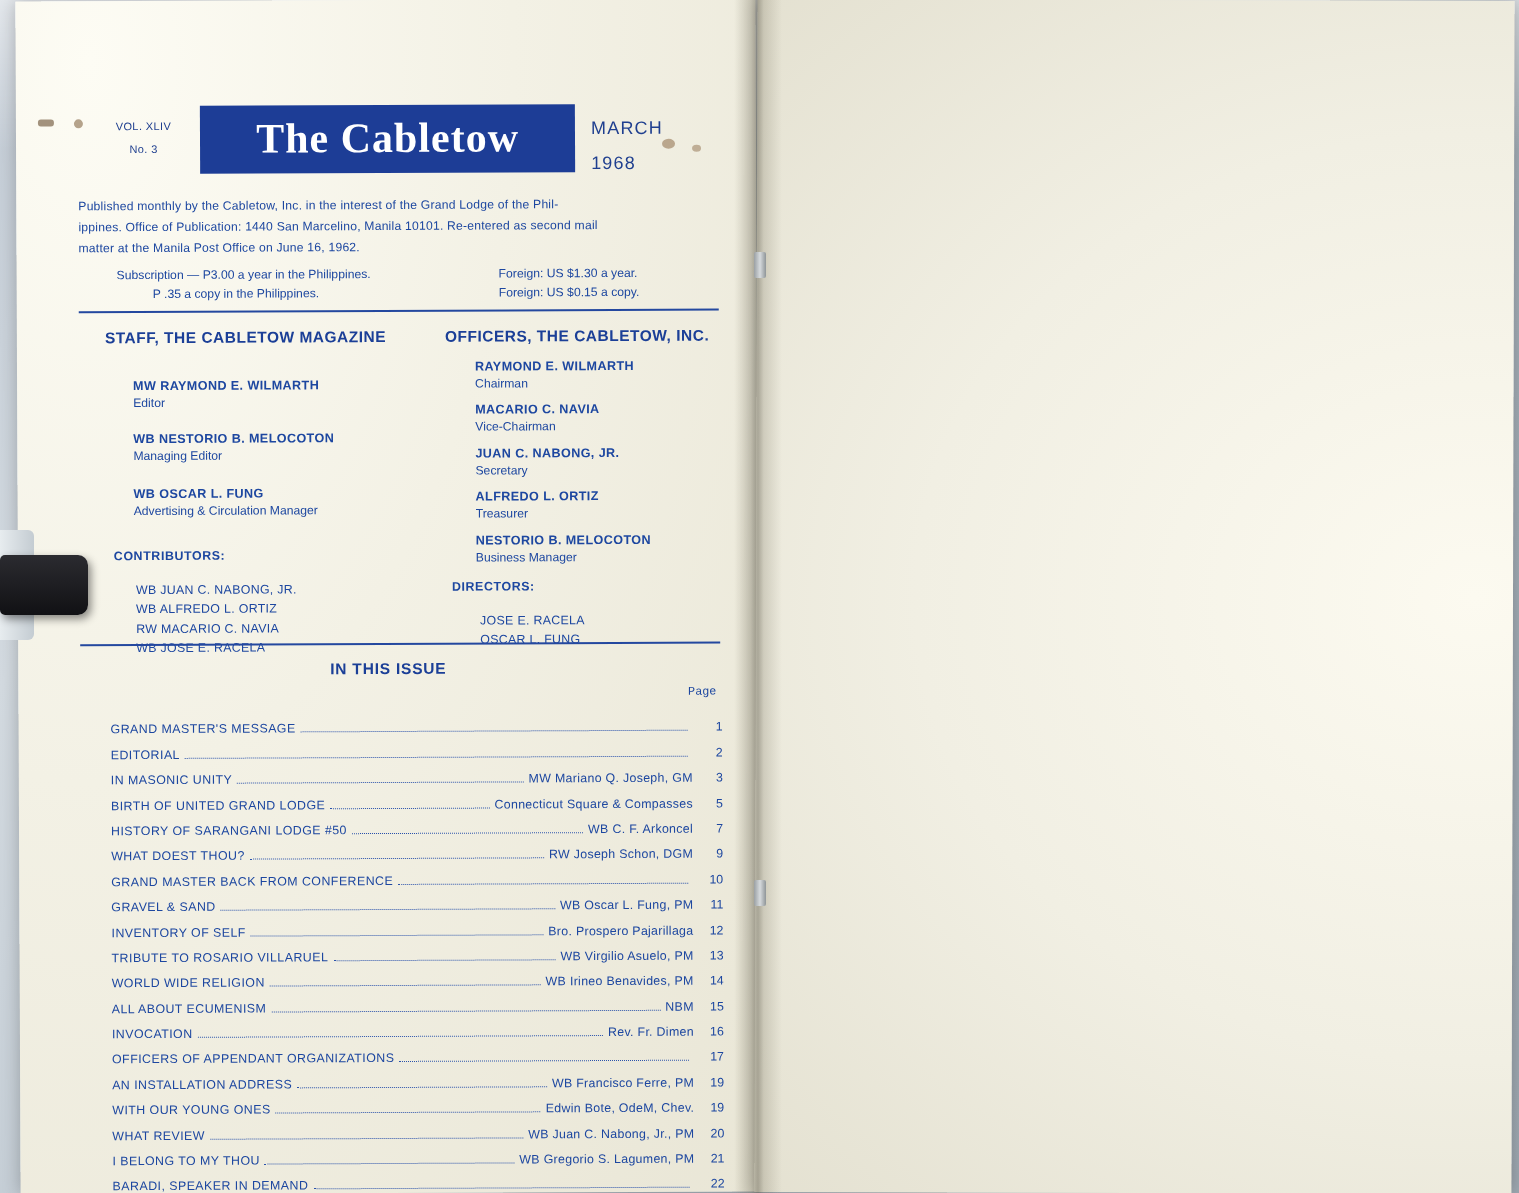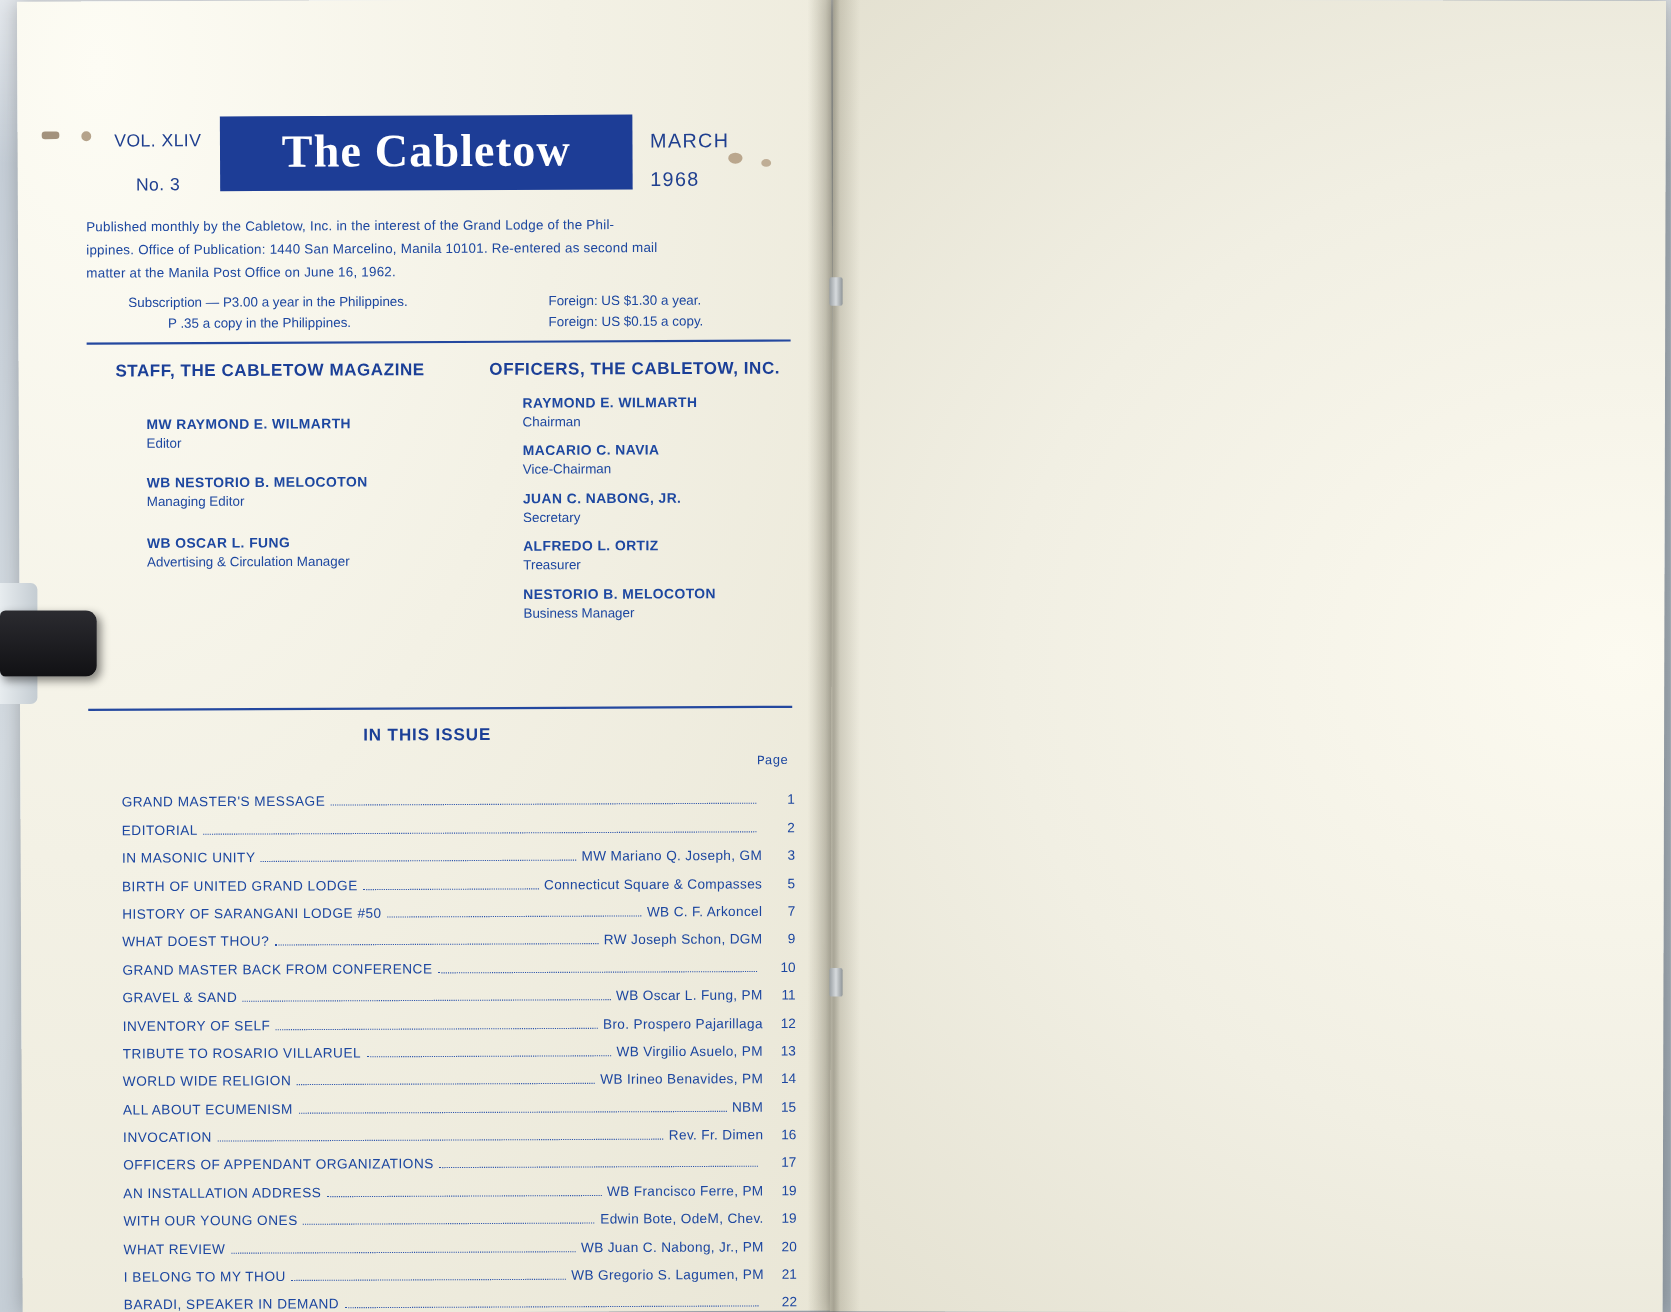--- a/index.html
+++ b/index.html
@@ -73,23 +73,23 @@
   
   #left-inner {
     position:absolute; left:0; top:0; width:740px; height:1193px;
     padding:0;
   }
   .masthead-wrap {
     position:absolute; left:80px; top:105px; width:620px; height:70px;
   }
   .vol {
     position:absolute; left:0px; top:14px; width:95px;
-    text-align:center; color:#1f3f8f; font-size:16px; letter-spacing:.4px;
-  }
-  .vol .no { display:block; margin-top:22px; }
+    text-align:center; color:#1f3f8f; font-size:11px; letter-spacing:.4px;
+  }
+  .vol .no { display:block; margin-top:11px; }
   .logo-box {
     position:absolute; left:104px; top:0px; width:375px; height:68px;
     background:#1d3d96;
   }
   .logo-text {
     color:#fff; font-family:"Liberation Serif", serif;
     font-size:42px; font-weight:bold; text-align:center;
     line-height:66px; letter-spacing:1px;
   }
   .issue {
@@ -218,20 +218,30 @@
       </div>
       <div class="person" style="left:116px;top:431px;width:300px;">
         <div class="nm">WB NESTORIO B. MELOCOTON</div>
         <div class="rl">Managing Editor</div>
       </div>
       <div class="person" style="left:116px;top:486px;width:310px;">
         <div class="nm">WB OSCAR L. FUNG</div>
         <div class="rl">Advertising  &amp;  Circulation  Manager</div>
       </div>
 
+      <div class="listblock" style="left:96px;top:546px;width:300px;">
+        <div class="lbl">CONTRIBUTORS:</div>
+        <div style="height:14px;"></div>
+        <div style="padding-left:22px;">
+          <div>WB  JUAN C. NABONG, JR.</div>
+          <div>WB  ALFREDO L. ORTIZ</div>
+          <div>RW  MACARIO C. NAVIA</div>
+          <div>WB  JOSE E. RACELA</div>
+        </div>
+      </div>
 
       <div class="person" style="left:458px;top:360px;width:280px;">
         <div class="nm">RAYMOND E. WILMARTH</div>
         <div class="rl">Chairman</div>
       </div>
       <div class="person" style="left:458px;top:403px;width:280px;">
         <div class="nm">MACARIO C. NAVIA</div>
         <div class="rl">Vice-Chairman</div>
       </div>
       <div class="person" style="left:458px;top:447px;width:280px;">
@@ -240,20 +250,28 @@
       </div>
       <div class="person" style="left:458px;top:490px;width:280px;">
         <div class="nm">ALFREDO L. ORTIZ</div>
         <div class="rl">Treasurer</div>
       </div>
       <div class="person" style="left:458px;top:534px;width:280px;">
         <div class="nm">NESTORIO B. MELOCOTON</div>
         <div class="rl">Business Manager</div>
       </div>
 
+      <div class="listblock" style="left:434px;top:578px;width:280px;">
+        <div class="lbl">DIRECTORS:</div>
+        <div style="height:14px;"></div>
+        <div style="padding-left:28px;">
+          <div>JOSE E. RACELA</div>
+          <div>OSCAR L. FUNG</div>
+        </div>
+      </div>
 
       <div class="rule" id="rule2"></div>
 
       <div id="inthis">IN THIS ISSUE</div>
       <div id="pagelbl">Page</div>
 
       <div id="toc">
         <div class="toc-row">
             <span class="toc-title">GRAND  MASTER'S  MESSAGE</span>
             <span class="toc-dots"></span>

